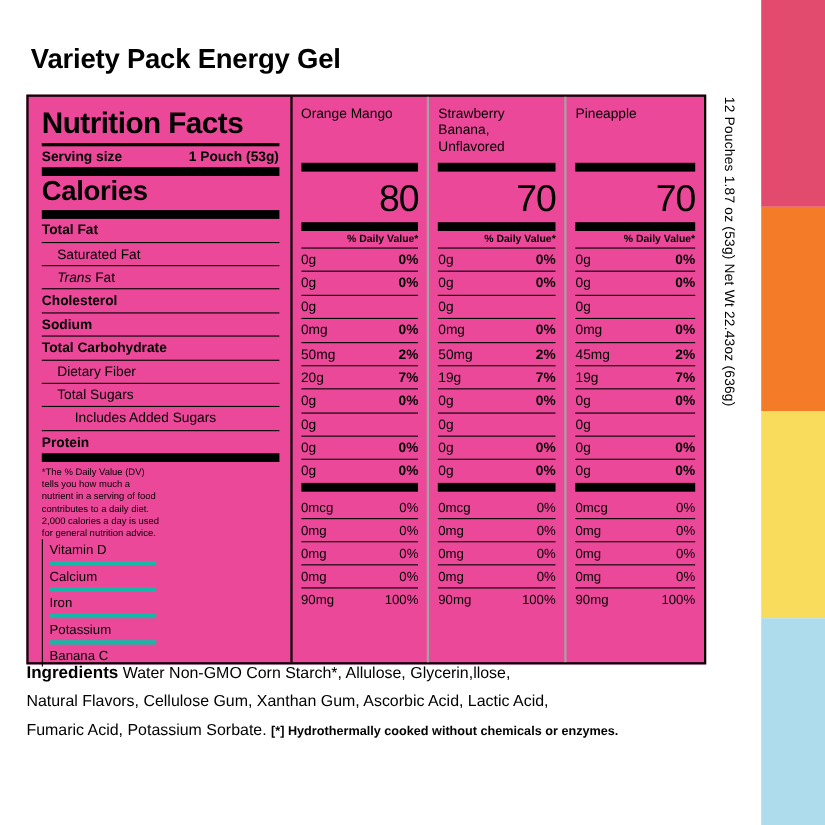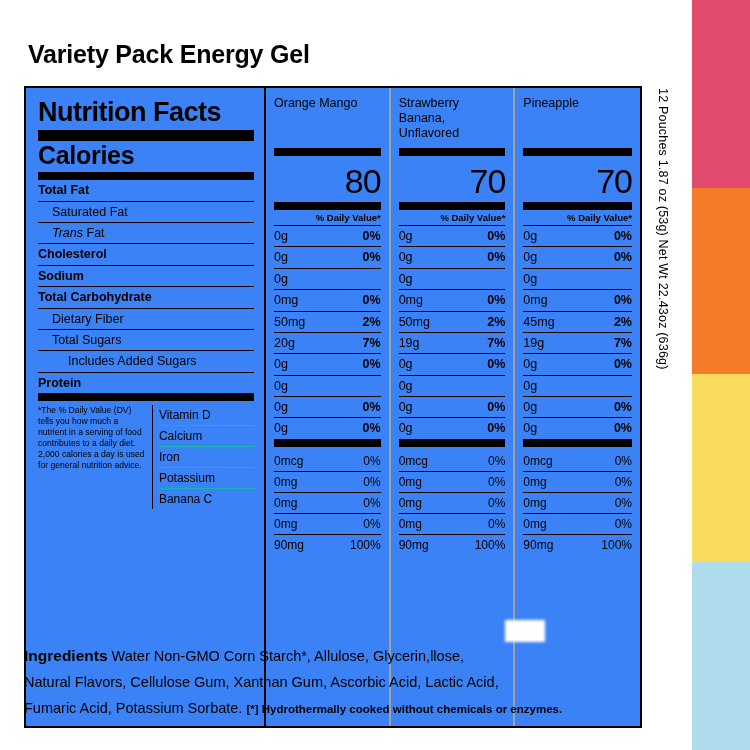--- a/index.html
+++ b/index.html
@@ -52,23 +52,23 @@
     letter-spacing: 0.2px;
     writing-mode: vertical-rl;
     text-orientation: mixed;
     white-space: nowrap;
   }
 
   
   .panel {
     position: absolute;
     left: 24px; top: 86px;
-    width: 618px; height: 642px;
+    width: 618px; height: 518px;
     border: 2px solid #000;
-    background: #3b82f6;
+    background: #ec4899;
     display: flex;
   }
 
   
   .leftcol {
     width: 240px;
     border-right: 2px solid #000;
     padding: 8px 10px 0 12px;
     position: relative;
   }
@@ -105,36 +105,37 @@
   }
   .nutrow.bold { font-weight: bold; }
   .indent1 { padding-left: 14px; }
   .indent2 { padding-left: 30px; }
   .italic { font-style: italic; }
 
   
   .footzone {
     display: flex;
     margin-top: 4px;
+    flex-direction: column;
   }
   .footnote {
     width: 116px;
     font-size: 8.6px;
     line-height: 1.28;
     padding-right: 6px;
   }
   .vitnames {
     width: 104px;
     border-left: 1px solid #000;
     padding-left: 6px;
   }
   .vitname {
     font-size: 12px;
     padding: 3px 0 3px 0;
-    border-bottom: 1px solid #14b8a6;
+    border-bottom: 4px solid #14b8a6;
   }
   .vitname:last-child { border-bottom: none; }
 
   
   .valcol {
     width: 125px;
     border-right: 2px solid #a3a3a3;
     padding: 8px 8px 0 8px;
     position: relative;
   }
@@ -170,21 +171,21 @@
     font-size: 12px;
     padding: 3px 0 3px 0;
     border-bottom: 1px solid #000;
   }
   .vitrow:last-child { border-bottom: none; gap: 36px; }
   .sp-4 { height: 4px; }
 
   
   .ingredients {
     position: absolute;
-    left: 24px; top: 642px;
+    left: 24px; top: 598px;
     width: 648px;
     font-size: 14.5px;
     line-height: 1.78;
   }
   .ing-label { font-weight: bold; font-size: 15.5px; }
   .ing-note { font-size: 11.5px; font-weight: bold; }
   .smudge2 {
     position: absolute;
     left: 505px; top: 620px;
     width: 40px; height: 22px;
@@ -207,20 +208,24 @@
   <div class="title">Variety Pack Energy Gel</div>
   <div class="smudge1"></div>
 
   <div class="netwt">12 Pouches 1.87 oz (53g) Net Wt 22.43oz (636g)</div>
 
   <div class="panel">
 
     <div class="leftcol">
       <div class="nf-title">Nutrition Facts</div>
       <div class="rule-med"></div>
+      <div class="serving">
+        <span>Serving size</span>
+        <span>1 Pouch (53g)</span>
+      </div>
       <div class="rule-thick"></div>
       <div class="calories">Calories</div>
       <div class="rule-thick"></div>
 
       <div class="nutrow bold rule-thin">Total Fat</div>
       <div class="nutrow indent1 rule-thin">Saturated Fat</div>
       <div class="nutrow indent1 rule-thin">
         <span class="italic">Trans</span>
         <span>Fat</span>
       </div>

